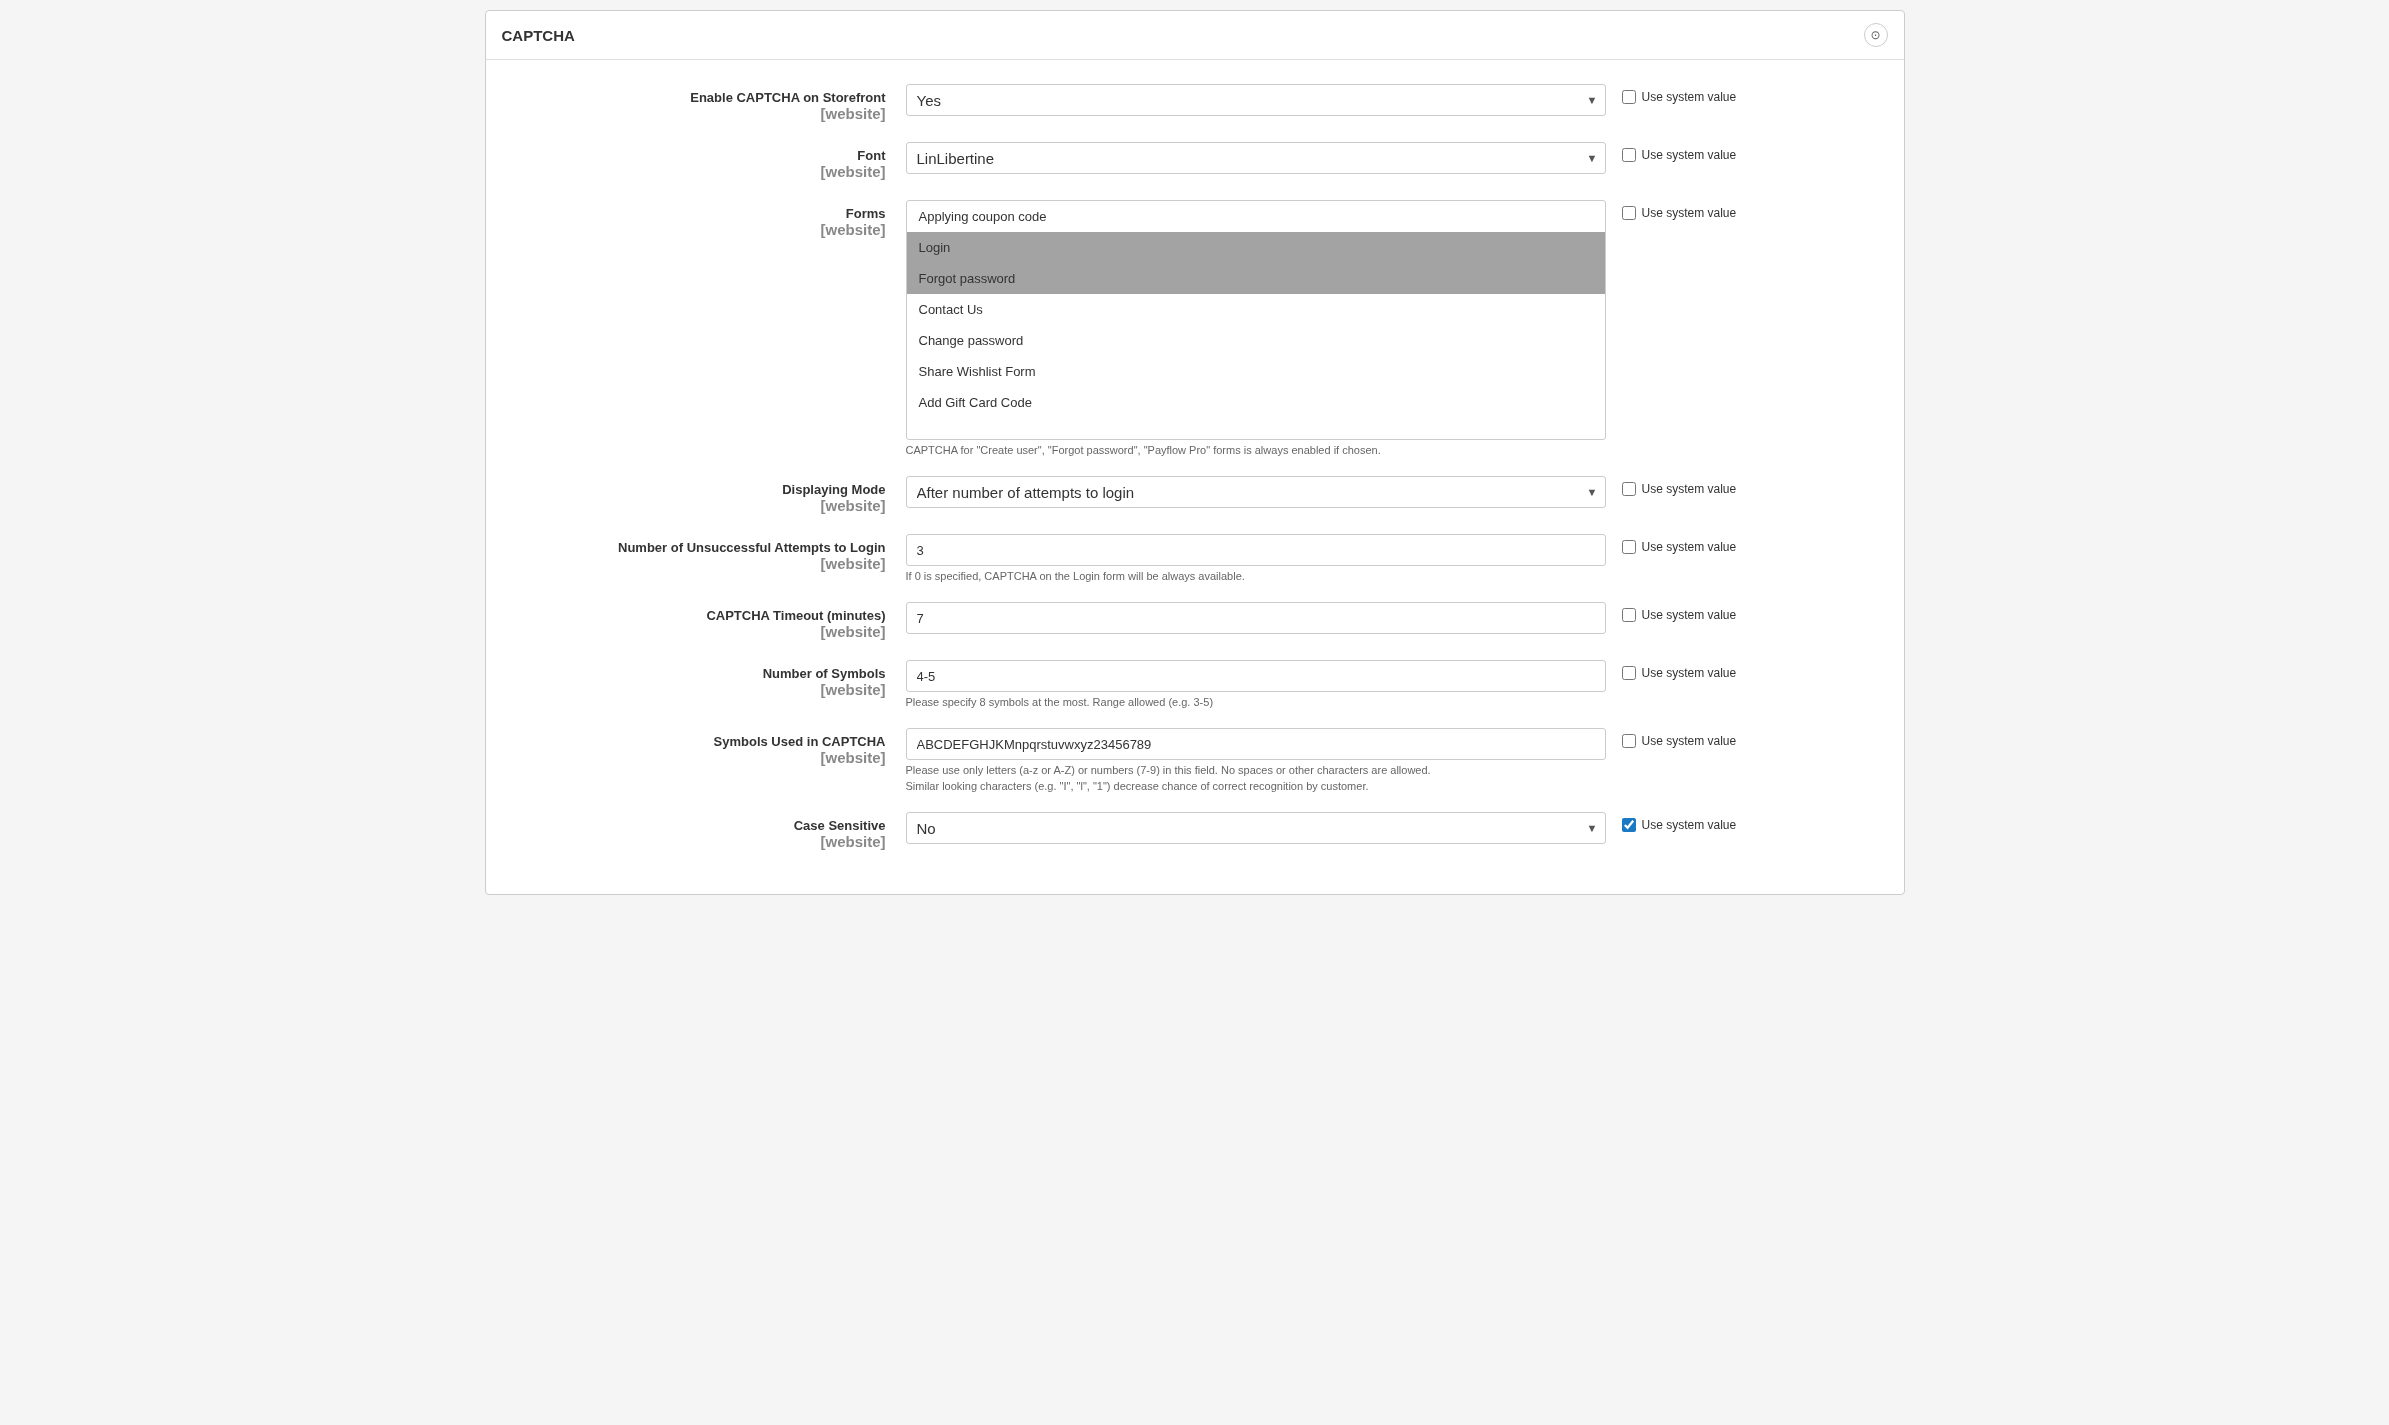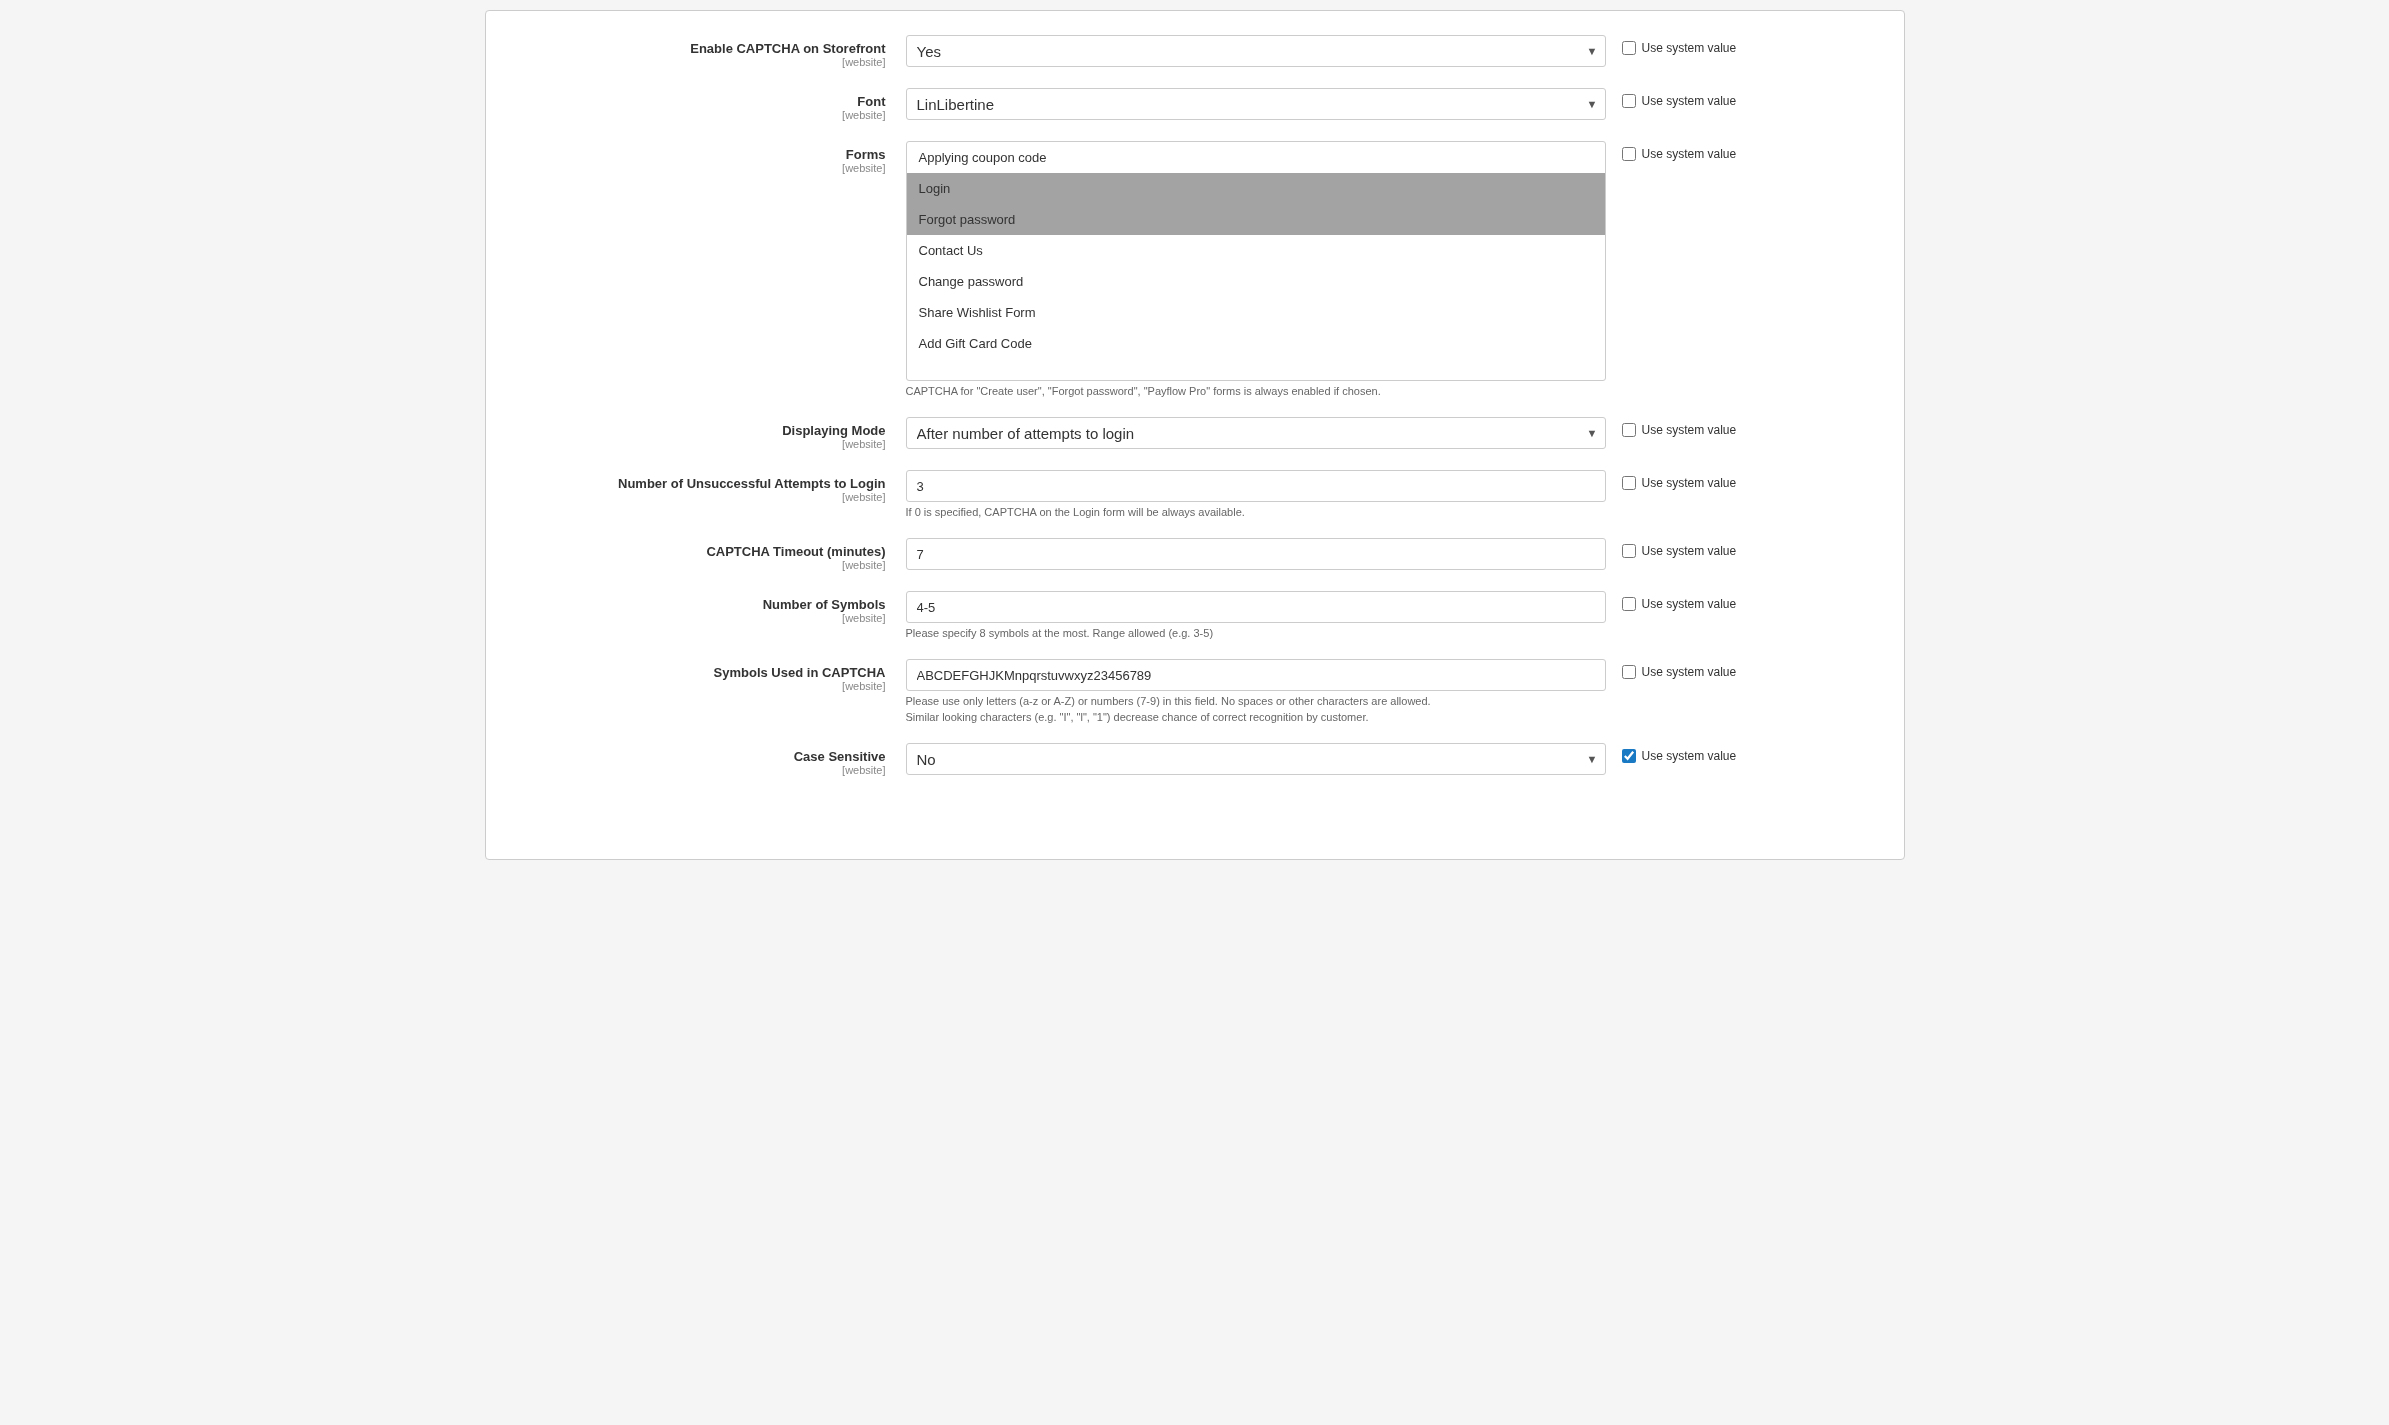--- a/index.html
+++ b/index.html
@@ -58,22 +58,22 @@
       padding-right: 20px;
       padding-top: 6px;
     }
     .form-label {
       font-weight: 600;
       font-size: 13px;
       color: #333;
       display: block;
     }
     .form-label-sub {
-      font-weight: normal;
-      font-size: 11px;
+      font-weight: bold;
+      font-size: 15px;
       color: #888;
       display: block;
       text-align: right;
     }
     .form-control-col {
       flex: 1;
       max-width: 700px;
     }
     .form-use-system-col {
       width: 160px;
@@ -151,20 +151,24 @@
       color: #333;
     }
     .checkbox-blue {
       accent-color: #1979c3;
     }
   </style>
 </head>
 <body>
 
 <div class="window">
+  <div class="window-header">
+    <span class="window-title">CAPTCHA</span>
+    <button class="window-close-btn">⊙</button>
+  </div>
   <div class="content">
 
     <div class="form-row">
       <div class="form-label-col">
         <span class="form-label">Enable CAPTCHA on Storefront</span>
         <span class="form-label-sub">[website]</span>
       </div>
       <div class="form-control-col">
         <div class="select-wrapper">
           <select class="form-select">

